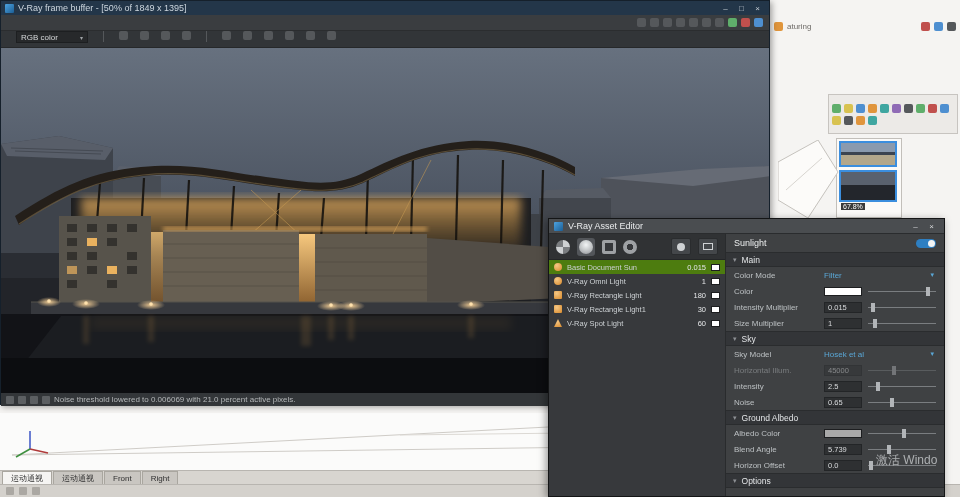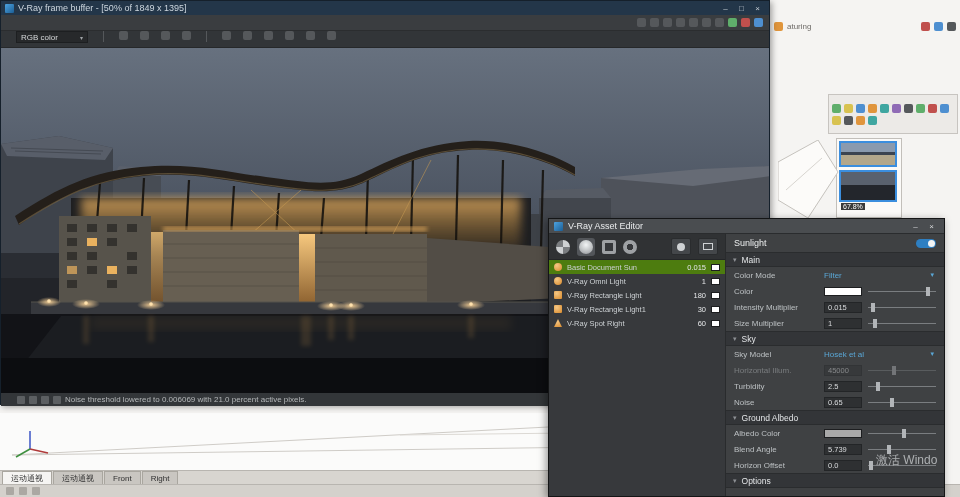--- a/index.html
+++ b/index.html
@@ -16,21 +16,21 @@
 .wbtn{width:15px;text-align:center;color:#c7cfd6;font-size:8px;line-height:13px;cursor:default}
 .vfb-tb1{height:16px;background:#3a3d40;border-bottom:1px solid #2b2d2f;display:flex;align-items:center;justify-content:flex-end;gap:4px;padding:0 6px}
 .vfb-tb2{height:17px;background:#323538;border-bottom:1px solid #26282a;display:flex;align-items:flex-start;gap:12px;padding:0 15px}
 .sq{width:9px;height:9px;border-radius:2px;display:inline-block;background:#6b6e71}
 .sq.dim{background:#55585b}
 .sq.red{background:#c0504d}.sq.grn{background:#5fae6b}.sq.blu{background:#4e8fd0}.sq.org{background:#e0953c}.sq.tea{background:#3fa6a0}.sq.pur{background:#8f6bb5}.sq.yel{background:#d8c250}
 .chan{display:flex;align-items:center;gap:5px;width:72px;height:12px;background:#27292b;border:1px solid #1d1f21;color:#d6d8da;font-size:8px;padding:0 4px}
 .chan .chev{margin-left:auto;font-size:6px;color:#9fa3a6}
 .vsep{width:1px;height:11px;background:#55585b;margin:0 3px}
 .vfb-canvas{position:relative;height:345px;background:#3a424f;overflow:hidden}
-.vfb-status{height:13px;background:#333639;display:flex;align-items:center;gap:4px;padding:0 16px;color:#b5b8ba;font-size:8px;white-space:nowrap;overflow:hidden}
+.vfb-status{height:13px;background:#333639;display:flex;align-items:center;gap:4px;padding:0 5px;color:#b5b8ba;font-size:8px;white-space:nowrap;overflow:hidden}
 .ssq{width:8px;height:8px;border-radius:1px;background:#5c5f62;display:inline-block}
 
 
 .ae{left:548px;top:218px;width:397px;height:279px;border:1px solid #141516;box-shadow:-2px 2px 8px rgba(0,0,0,.4);background:#3f4143;display:flex;flex-direction:column}
 .ae-title{height:15px;background:#4a4d50;border-bottom:1px solid #2a2c2e;display:flex;align-items:center;gap:5px;padding:0 5px;color:#e9ebec;font-size:9px}
 .ae-title .winbtns .wbtn{color:#d6d8da}
 .ae-body{flex:1;display:flex;overflow:hidden}
 .ae-left{width:177px;background:#37393c;border-right:1px solid #292b2d;display:flex;flex-direction:column}
 .ae-tabs{height:26px;background:#303234;border-bottom:1px solid #242628;display:flex;align-items:center;gap:7px;padding:0 7px}
 .ticon{width:14px;height:14px;border-radius:50%;background:#85888b}
@@ -393,21 +393,21 @@
           <span class="lsw" style="background: rgb(255, 255, 255);"></span>
         </div>
         <div class="lrow">
           <span class="lic rect"></span>
           <span class="lname">V-Ray Rectangle Light1</span>
           <span class="lval">30</span>
           <span class="lsw" style="background: rgb(255, 255, 255);"></span>
         </div>
         <div class="lrow">
           <span class="lic spot"></span>
-          <span class="lname">V-Ray Spot Right</span>
+          <span class="lname">V-Ray Spot Light</span>
           <span class="lval">60</span>
           <span class="lsw" style="background: rgb(255, 255, 255);"></span>
         </div>
       </div>
 
       <div class="ae-right">
         <div class="ae-head">
           <span>Sunlight</span>
           <span class="toggle" style="background: rgb(46, 127, 194);">
               <span class="knob"></span>
@@ -455,21 +455,21 @@
           <span class="dd-chev">▾</span>
         </div>
         <div class="ae-row dis">
           <span class="ae-label">Horizontal Illum.</span>
           <span class="numbox">45000</span>
           <span class="slider">
               <span class="handle" style="left:35%"></span>
             </span>
         </div>
         <div class="ae-row">
-          <span class="ae-label">Turbidity</span>
+          <span class="ae-label">Intensity</span>
           <span class="numbox">2.5</span>
           <span class="slider">
               <span class="handle" style="left:12%"></span>
             </span>
         </div>
         <div class="ae-row">
           <span class="ae-label">Noise</span>
           <span class="numbox">0.65</span>
           <span class="slider">
               <span class="handle" style="left:33%"></span>

